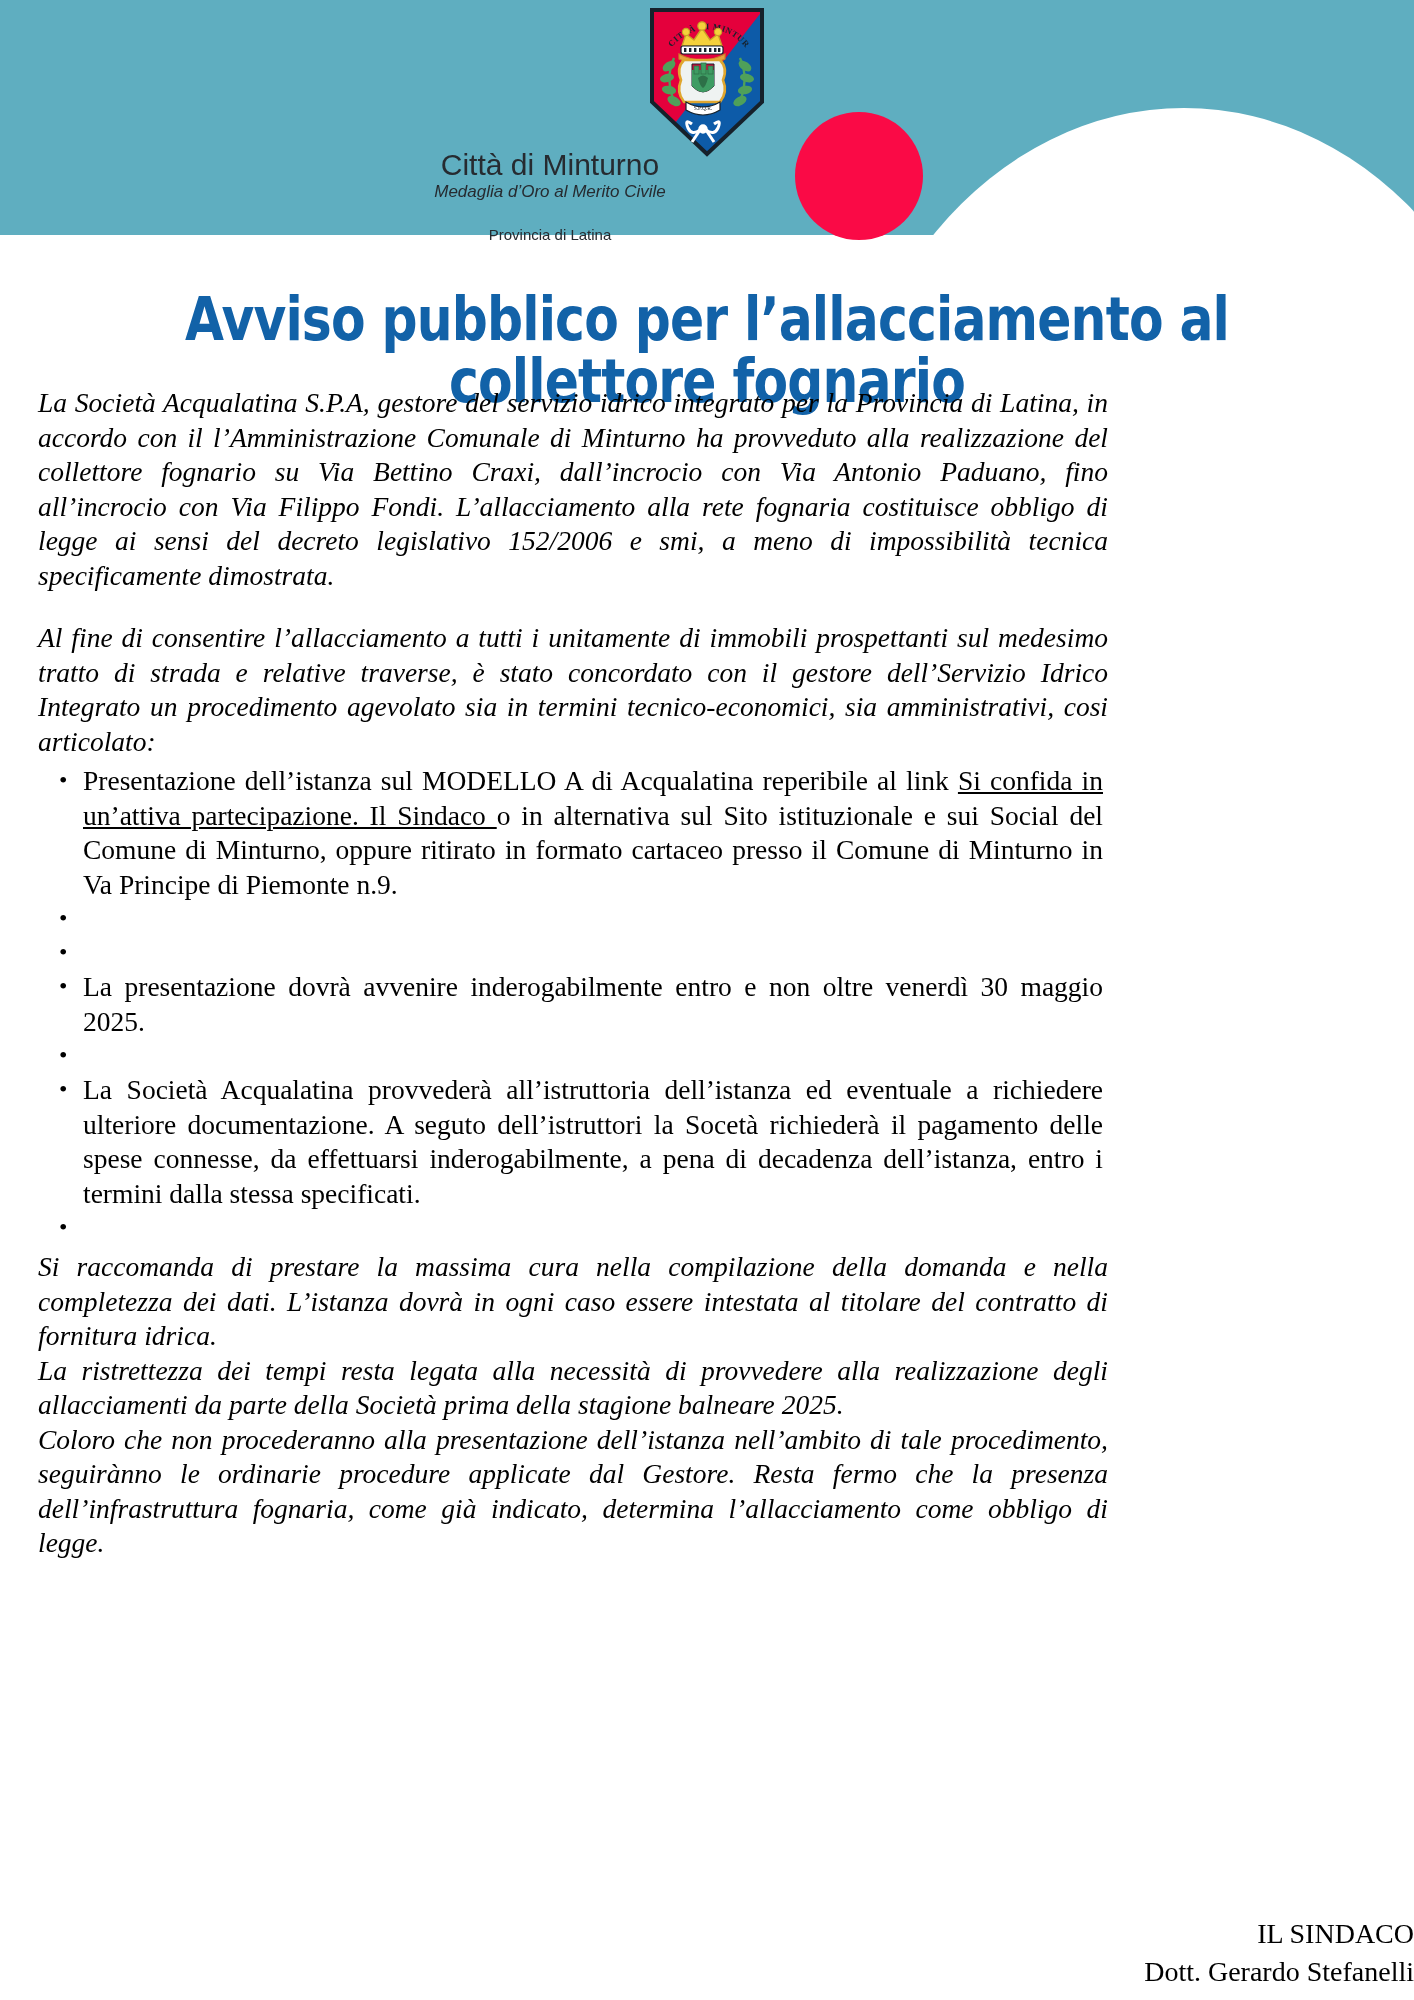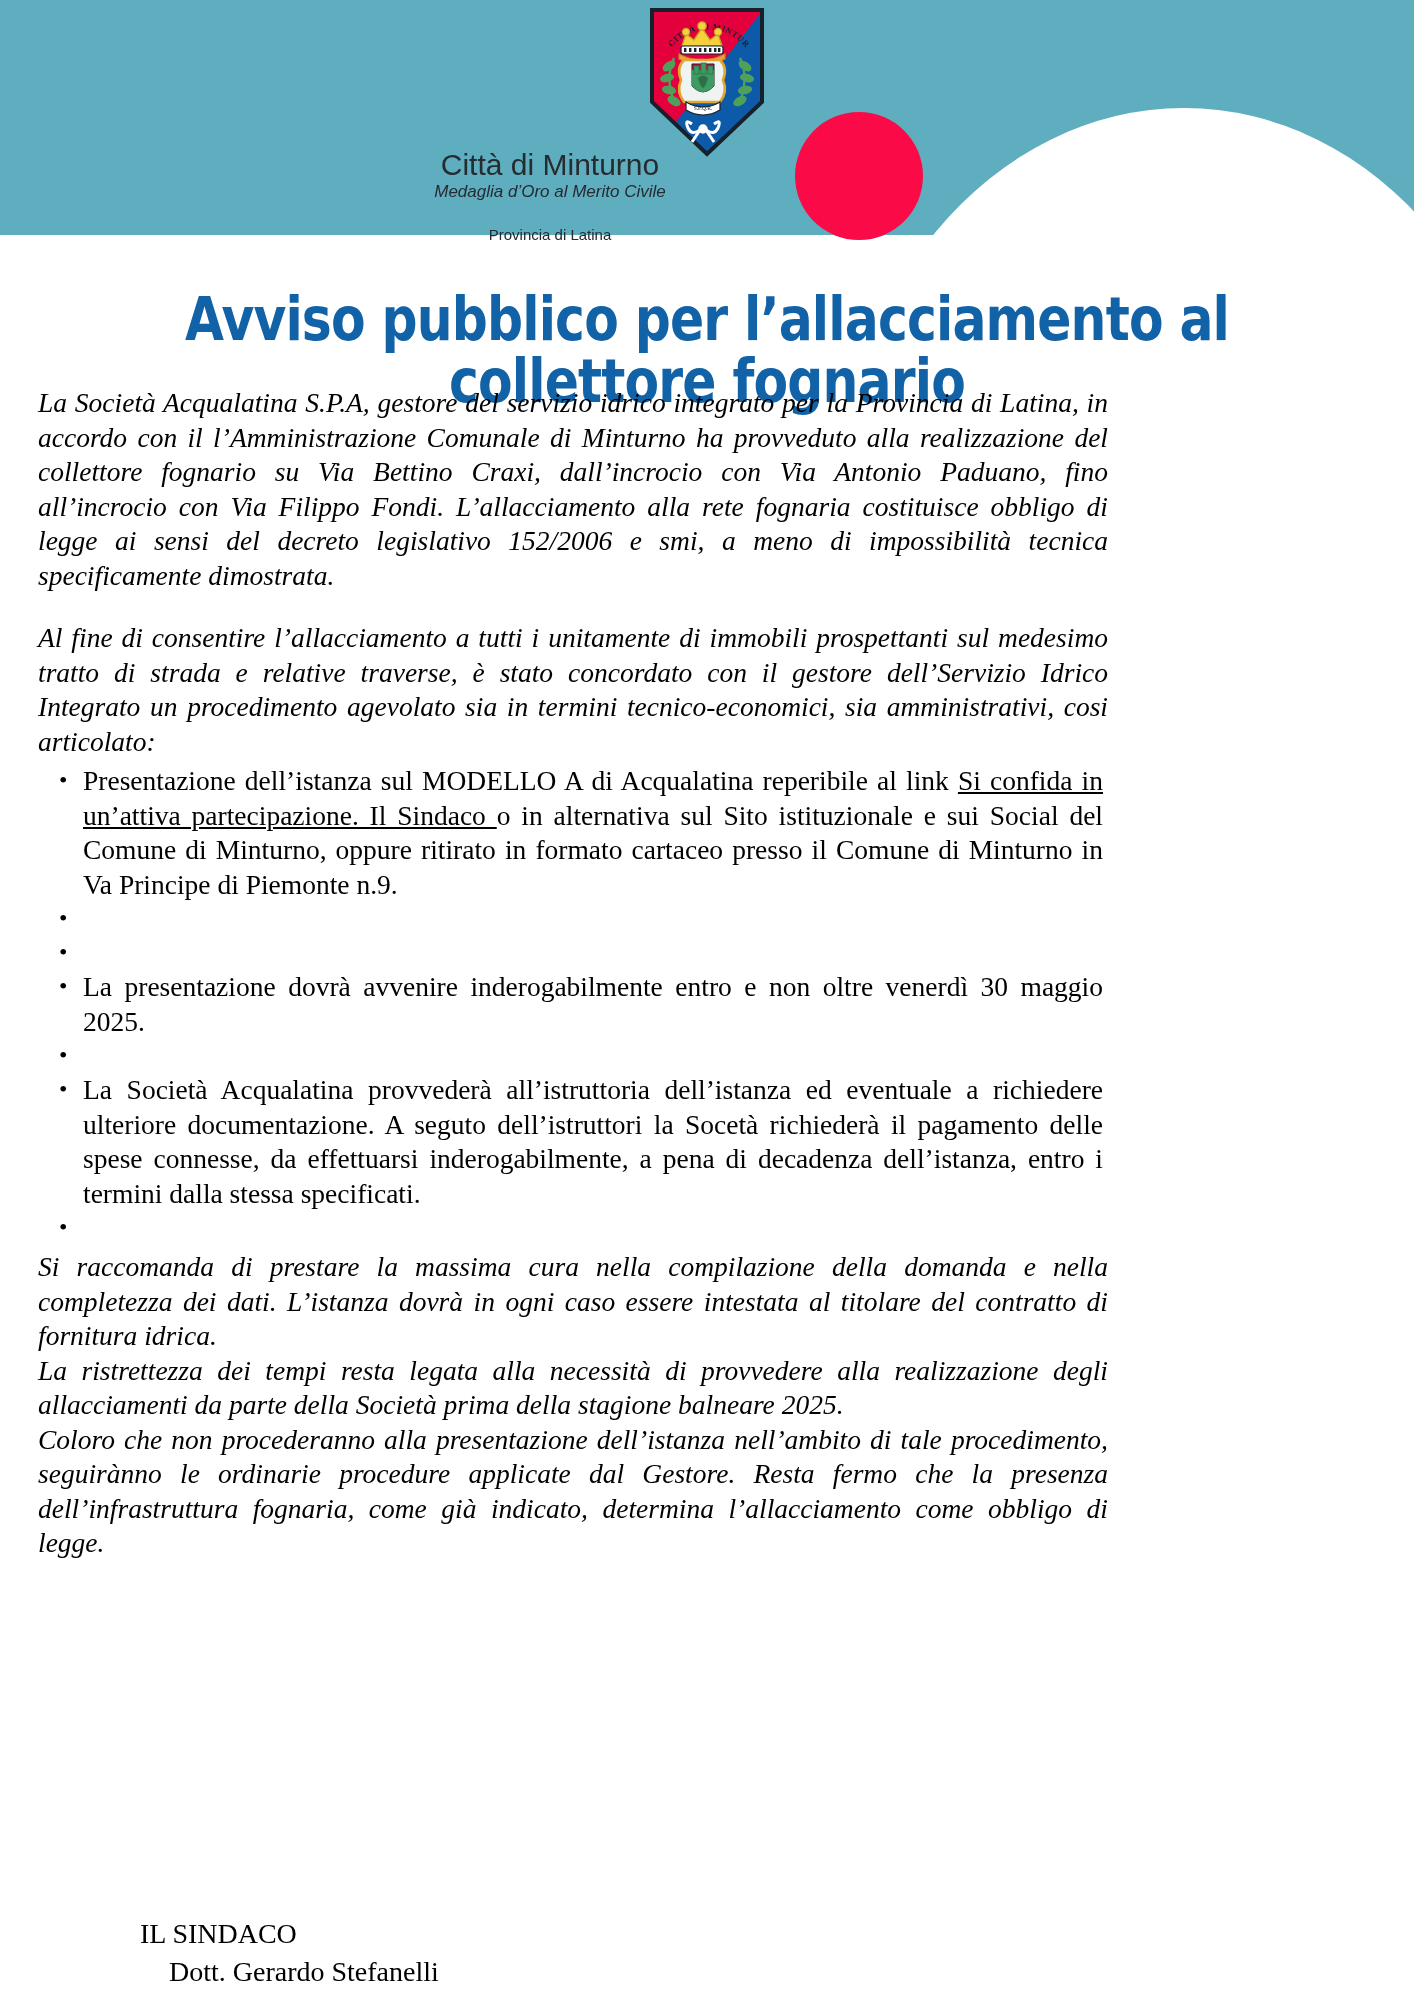--- a/index.html
+++ b/index.html
@@ -149,21 +149,21 @@
     min-height: 34px;
   }
   .u { text-decoration: underline; }
 
   
   #signature {
     position: absolute;
     left: 0;
     top: 1915px;
     width: 1414px;
-    text-align: left;
+    text-align: right;
     color: #000;
     font-size: 28px;
     line-height: 38px;
   }
   #sign-line-1 { padding-left: 140px; }
   #sign-line-2 { padding-left: 140px; margin-left: 29px; }
 </style>
 </head>
 <body>
 

